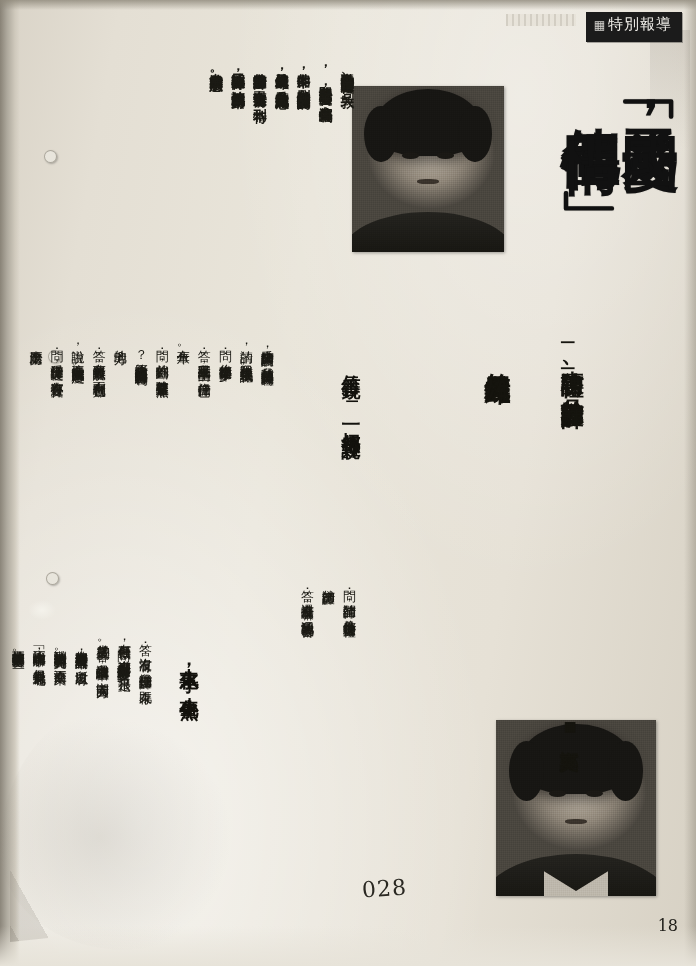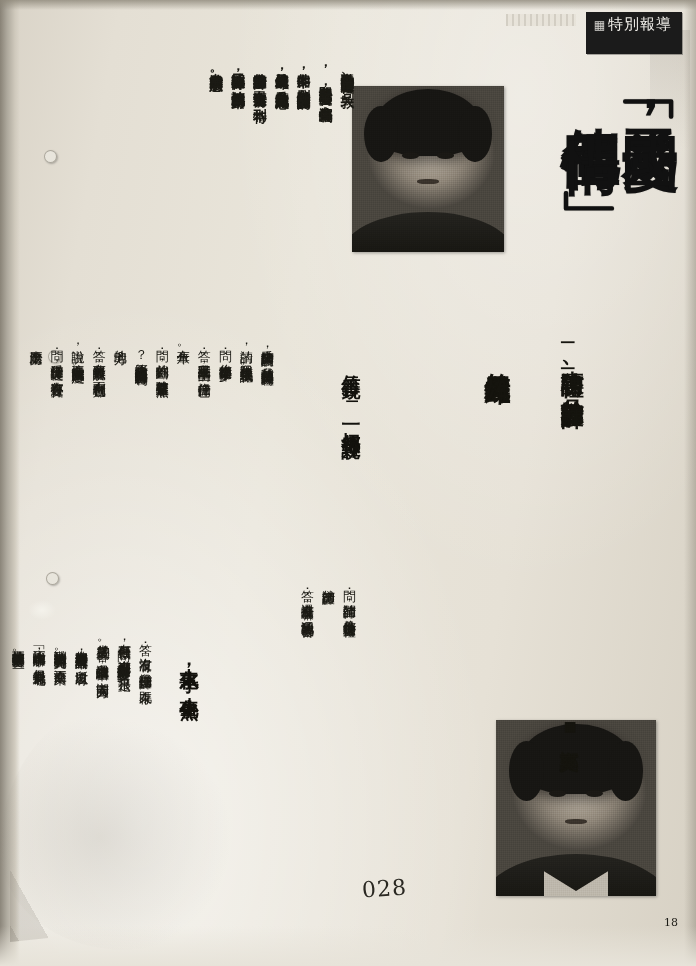--- a/index.html
+++ b/index.html
@@ -36,21 +36,21 @@
   }
   #bottom-edge {
     position:absolute; left:0; bottom:0; width:696px; height:40px;
     background:linear-gradient(0deg,#e7e3d9 0%, rgba(231,227,217,0) 100%);
   }
 
   
   #header-tag {
     position:absolute; right:14px; top:12px;
     background:#1b1b1b; color:#f3f1ec;
-    padding:3px 10px 20px 8px;
+    padding:3px 10px 8px 8px;
     font-size:15px; letter-spacing:1px;
     font-family:"DejaVu Sans", sans-serif;
     writing-mode:horizontal-tb;
     box-shadow:1px 1px 0 rgba(0,0,0,.3);
   }
   #header-tag .mark { font-size:12px; opacity:.85; margin-right:2px; }
   #header-strip {
     position:absolute; right:120px; top:14px; width:70px; height:12px;
     background:repeating-linear-gradient(90deg,#bdb7aa 0 2px, #e3ded3 2px 6px);
     opacity:.55;
@@ -176,21 +176,21 @@
   
   #folio-hand {
     position:absolute; left:362px; top:876px;
     font-size:22px; color:#2a2822;
     font-family:"DejaVu Serif", serif;
     transform:rotate(-4deg);
     letter-spacing:1px;
   }
   #folio-print {
     position:absolute; right:18px; top:916px;
-    font-size:11px; color:#1d1c17;
+    font-size:16px; color:#1d1c17;
     font-family:"DejaVu Serif", serif;
   }
   #footer-note {
     position:absolute; right:20px; bottom:10px;
     font-size:17px; color:#20201a;
     letter-spacing:3px;
     font-family:"DejaVu Sans", sans-serif;
   }
 
   

